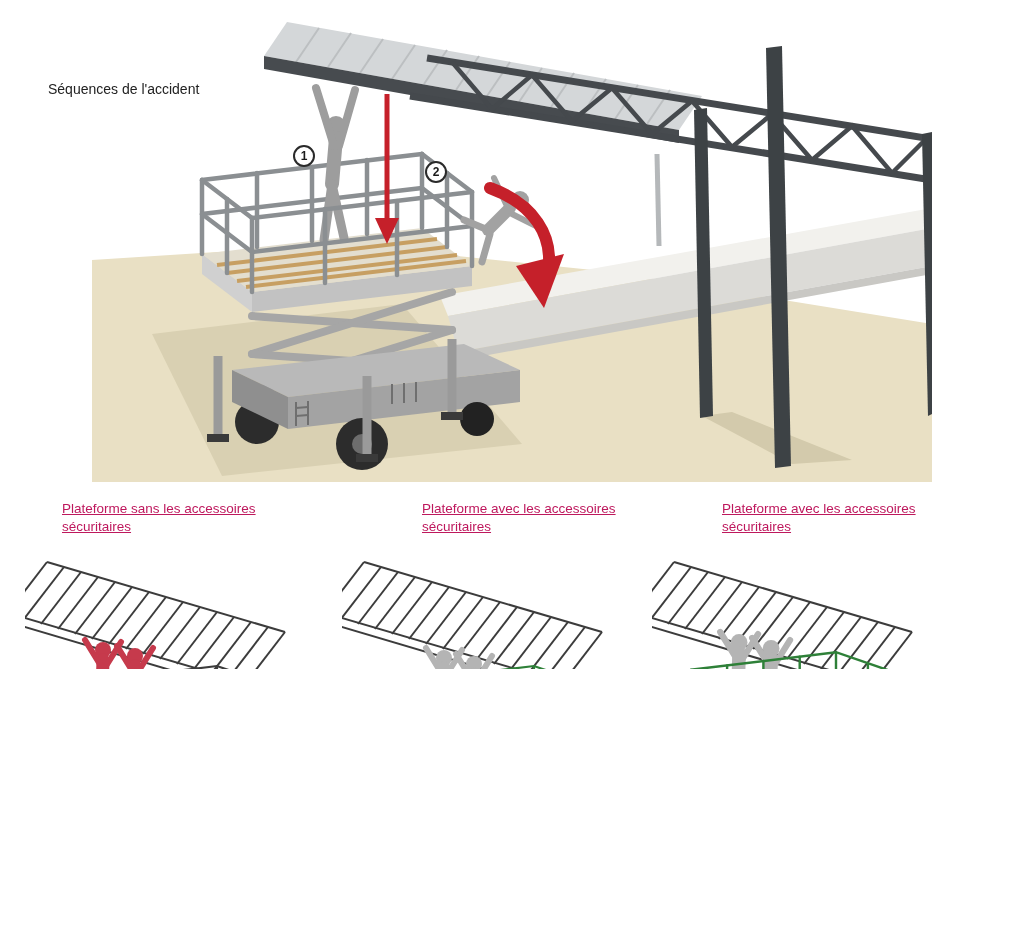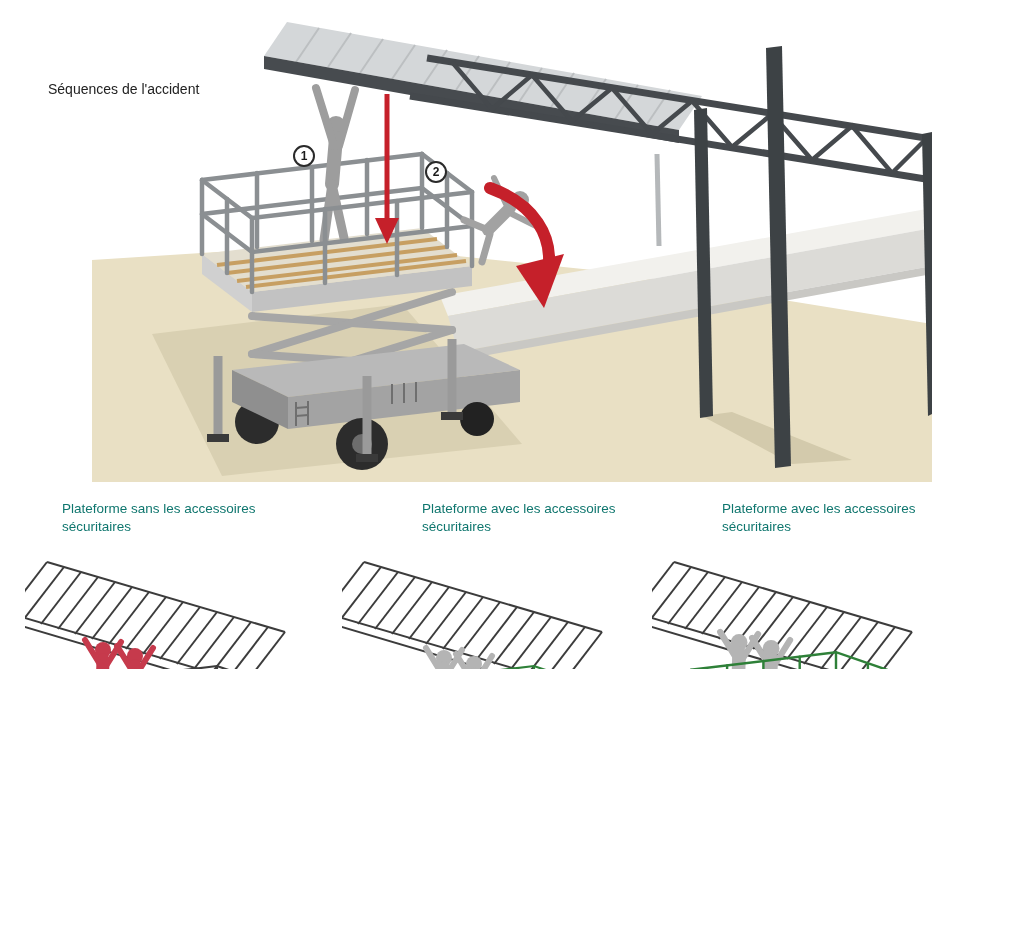--- a/index.html
+++ b/index.html
@@ -1,19 +1,19 @@
 <!DOCTYPE html>
 <html><head>
 <meta charset="utf-8">
 <style>
   html,body{margin:0;padding:0;background:#ffffff;}
   #page{position:relative;width:1024px;height:669px;background:#ffffff;overflow:hidden;
         font-family:"Liberation Sans","DejaVu Sans",sans-serif;color:#1f1f1f;}
   .label{position:absolute;font-size:14px;line-height:1.35;color:#222;}
-  .caption{position:absolute;font-size:13.5px;line-height:1.35;color:#0f766e;width:240px;}
+  .caption{position:absolute;font-size:13.5px;line-height:1.35;color:#be185d;width:240px;text-decoration:underline;}
   svg{position:absolute;display:block;}
   .rafter{stroke:#3c3c3c;stroke-width:2;fill:none;}
   .lineart{stroke:#3c3c3c;stroke-width:2;fill:#ffffff;}
   .thin{stroke:#3c3c3c;stroke-width:1.5;fill:none;}
   .railstroke{stroke:var(--rail,#3c3c3c);stroke-width:2.2;fill:none;stroke-linecap:round;}
   .decktop{fill:var(--deck-fill,#ffffff);stroke:#3c3c3c;stroke-width:2;}
   .deckside{fill:var(--deck-side,#f0f0f0);stroke:#3c3c3c;stroke-width:2;}
   .fig{stroke:var(--fig,#b3b3b3);stroke-linecap:round;fill:none;}
   .fighead{fill:var(--fig,#b3b3b3);stroke:none;}
   .cage{stroke:#8b8f92;stroke-width:4.5;fill:none;stroke-linecap:round;}

